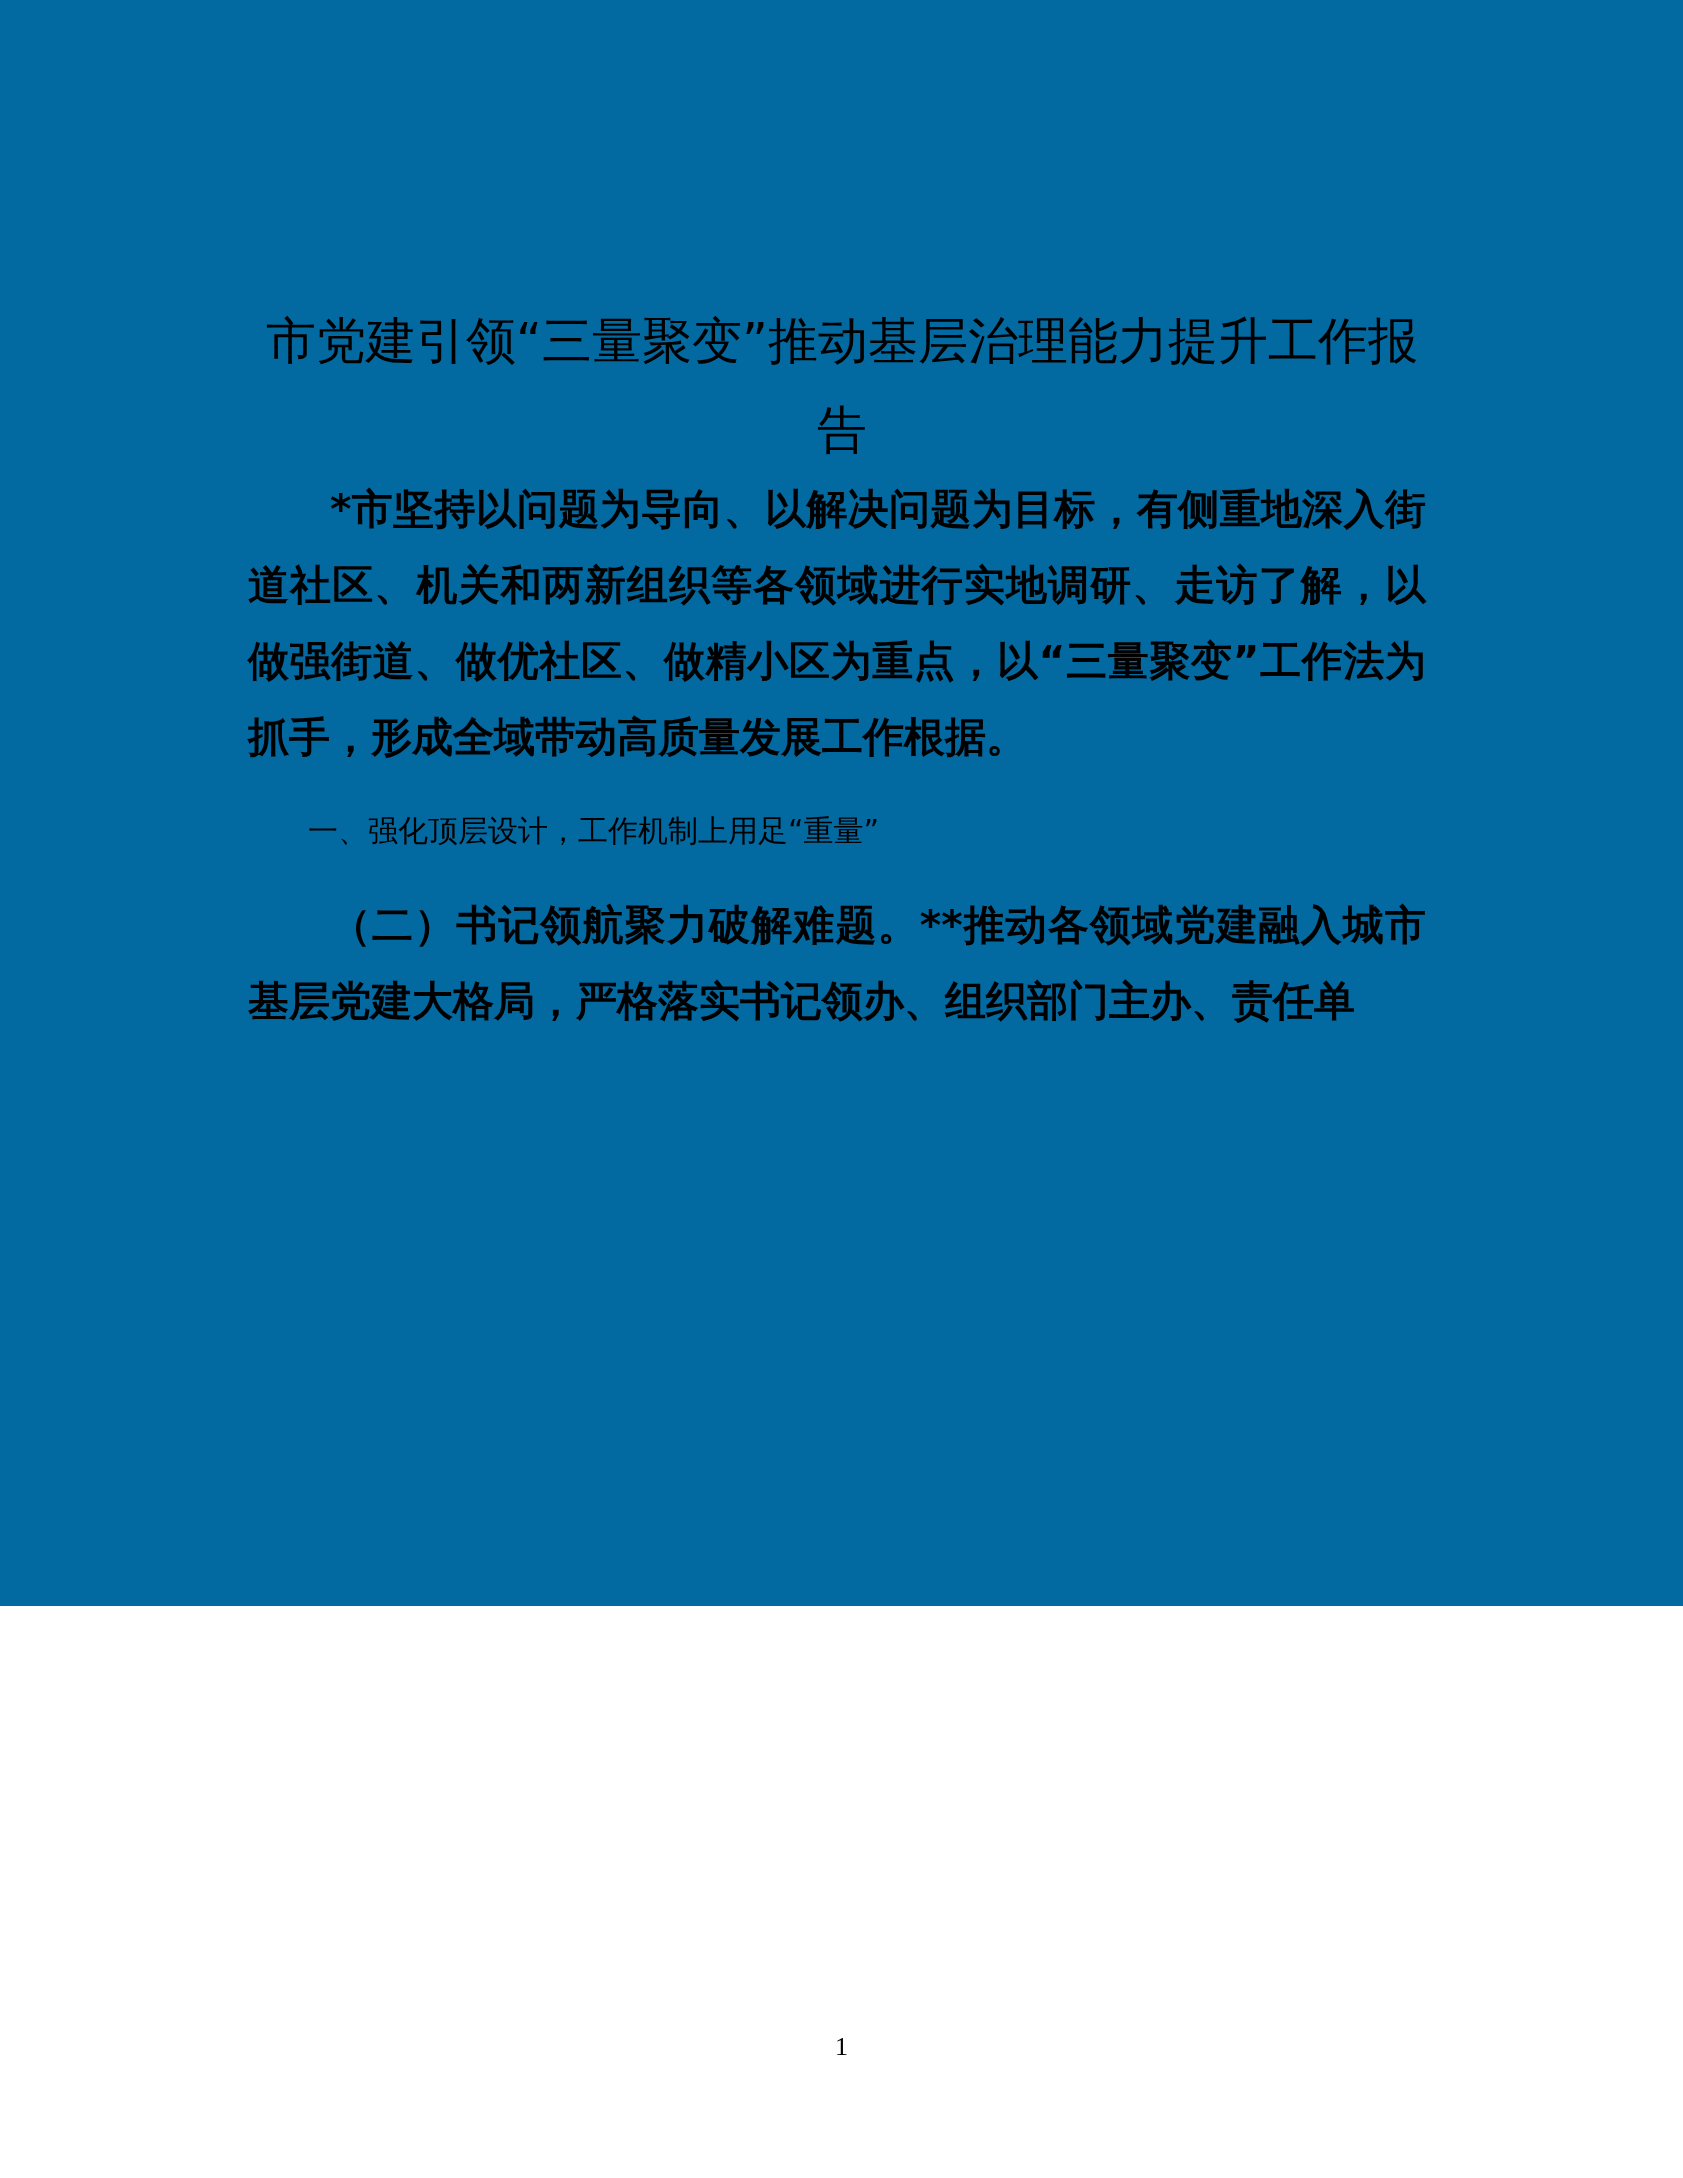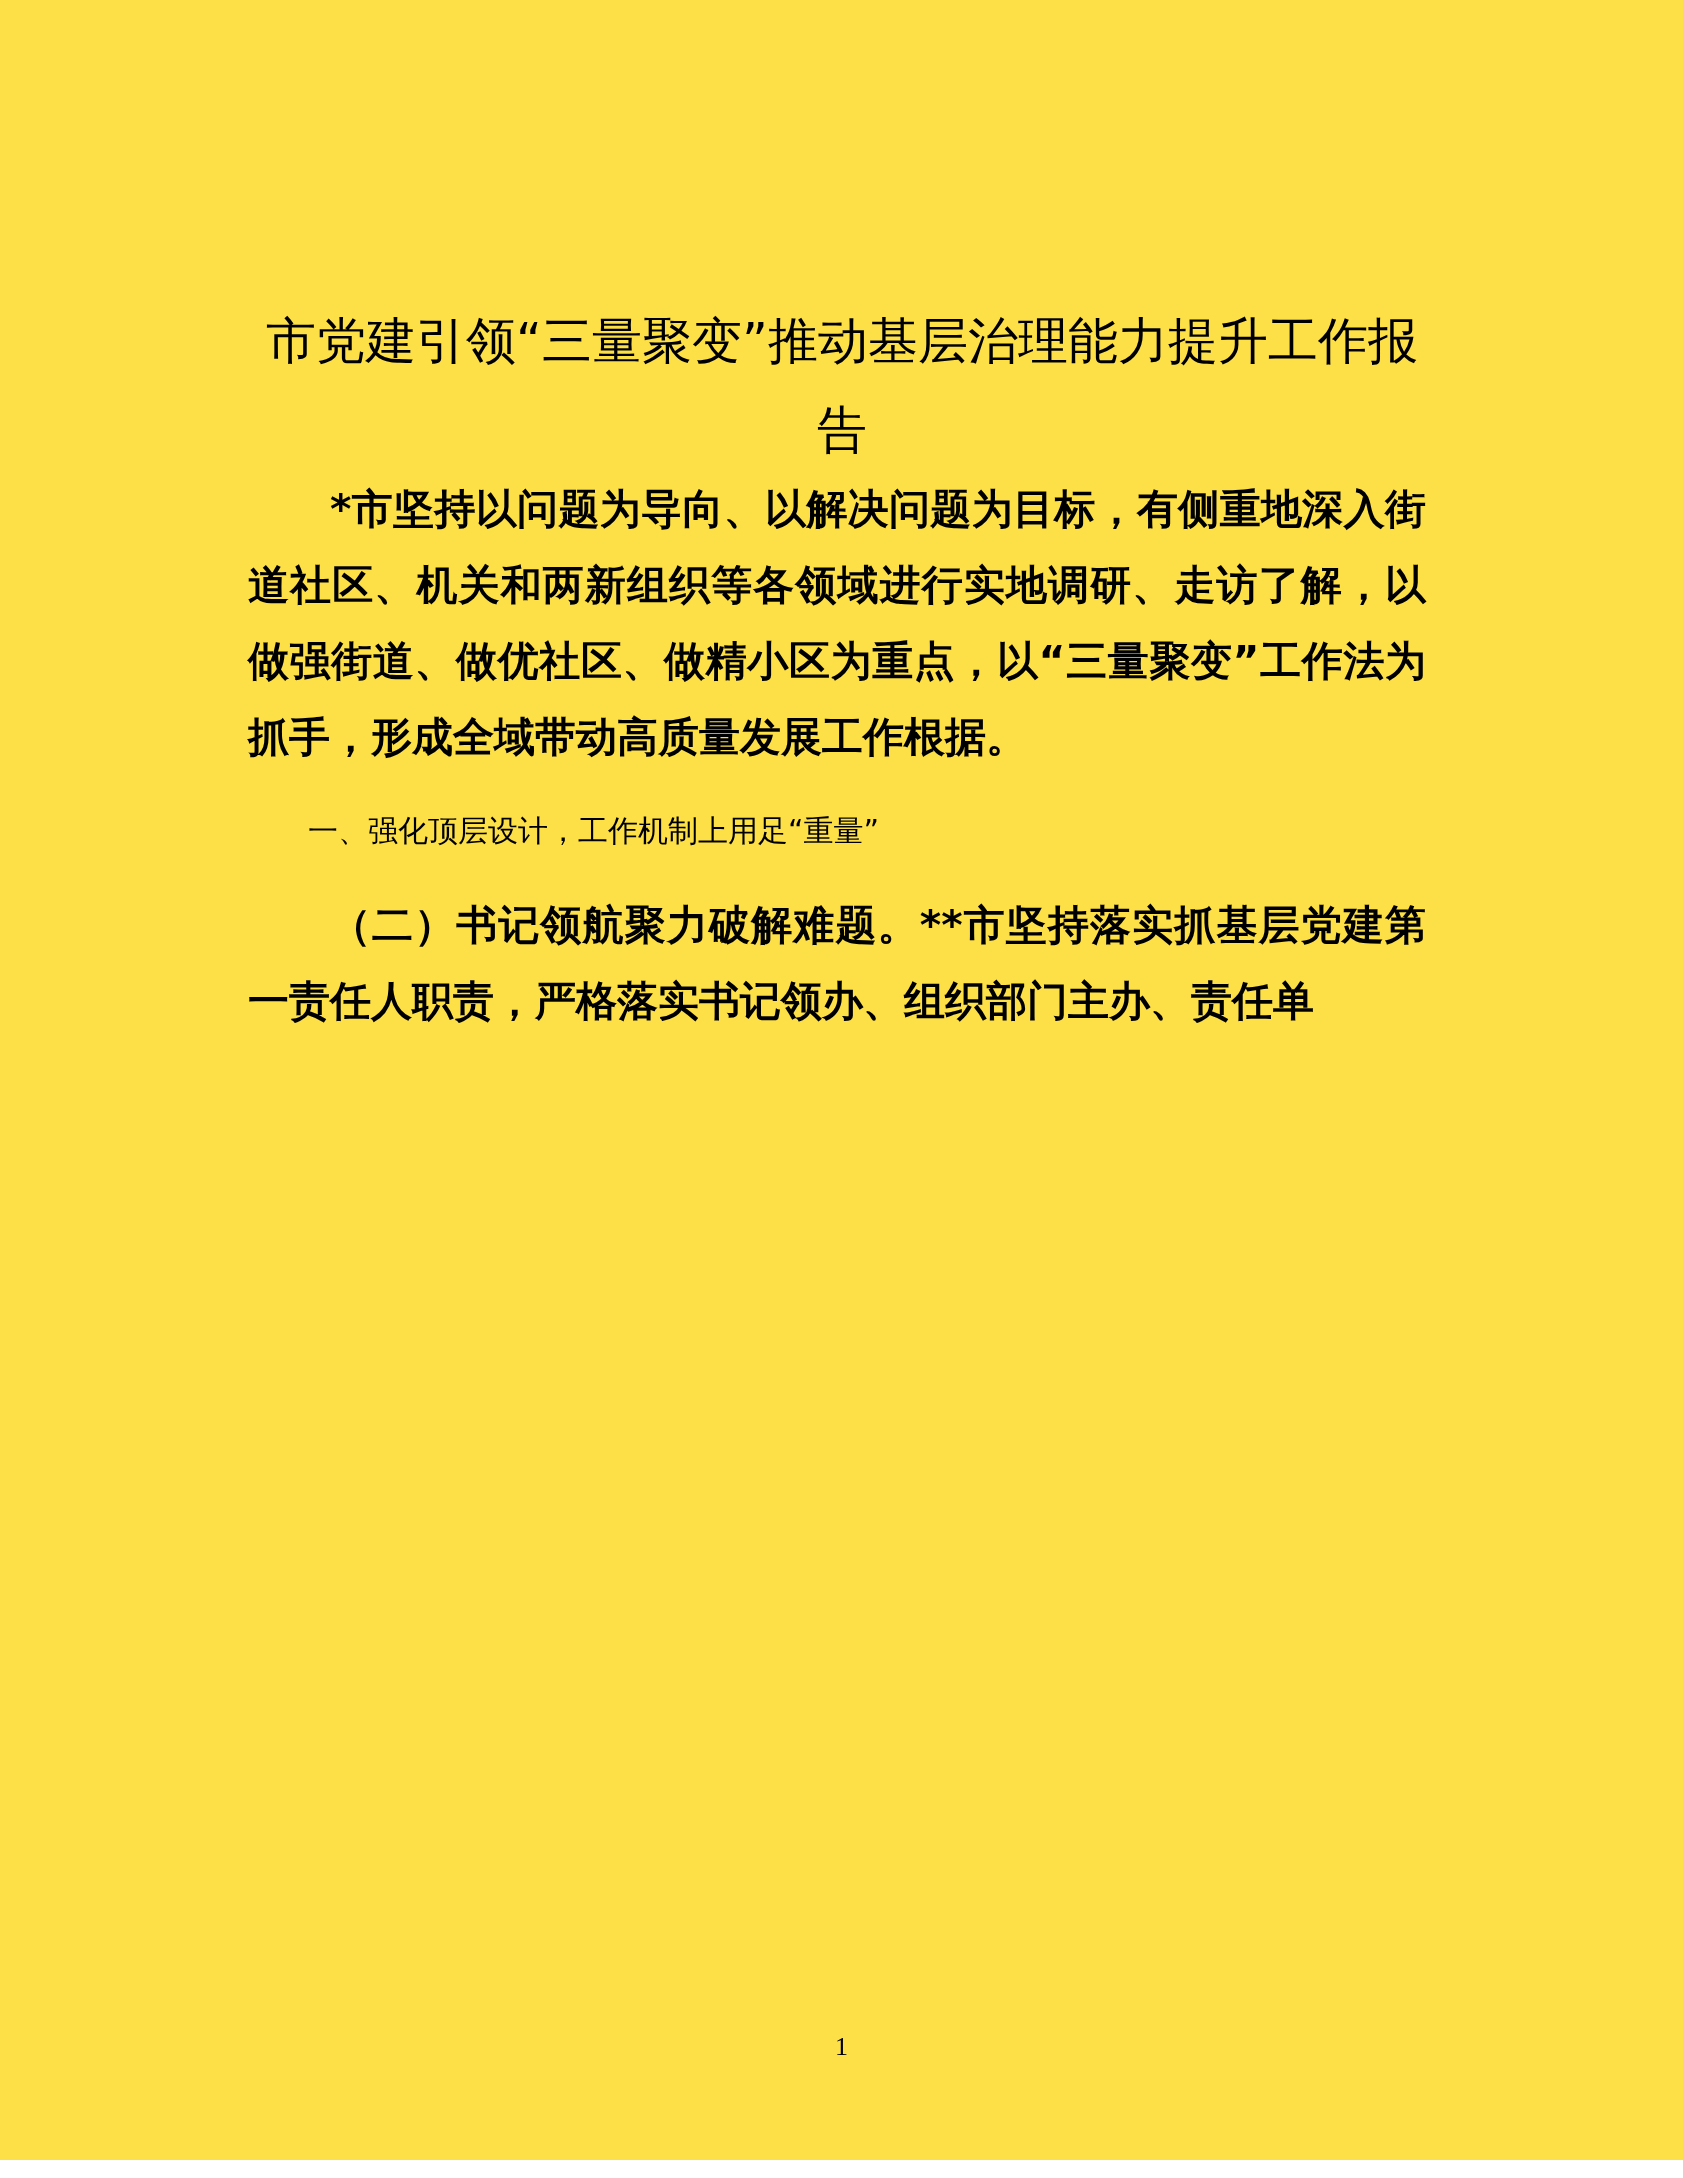--- a/index.html
+++ b/index.html
@@ -11,22 +11,22 @@
       width: 1683px;
       height: 2178px;
       position: relative;
       overflow: hidden;
       font-family: "DejaVu Sans", "Liberation Sans", sans-serif;
       color: #000000;
     }
     .page {
       position: absolute;
       left: 0; top: 0;
-      width: 1683px; height: 2160px;
-      background: #fde047;
+      width: 1683px; height: 1606px;
+      background: #0369a1;
     }
     .title {
       position: absolute;
       left: 248px;
       top: 297px;
       width: 1188px;
       text-align: center;
       font-size: 50px;
       line-height: 89px;
       font-weight: normal;
@@ -74,18 +74,18 @@
 
   <h1 class="title">市党建引领“三量聚变”推动基层治理能力提升工作报告</h1>
 
   <div class="body">
     <p class="para gap-after">*市坚持以问题为导向、以解决问题为目标，有侧重地深入街道社区、机关和两新组织等各领域进行实地调研、走访了解，以做强街道、做优社区、做精小区为重点，以“三量聚变”工作法为抓手，形成全域带动高质量发展工作根据。</p>
 
     <p class="heading-1">一、强化顶层设计，工作机制上用足“重量”</p>
 
 
 
-    <p class="para">（二）书记领航聚力破解难题。**市坚持落实抓基层党建第一责任人职责，严格落实书记领办、组织部门主办、责任单</p>
+    <p class="para">（二）书记领航聚力破解难题。**推动各领域党建融入城市基层党建大格局，严格落实书记领办、组织部门主办、责任单</p>
   </div>
 
   <div class="page-number">1</div>
 </div>
 
 
 </body></html>

